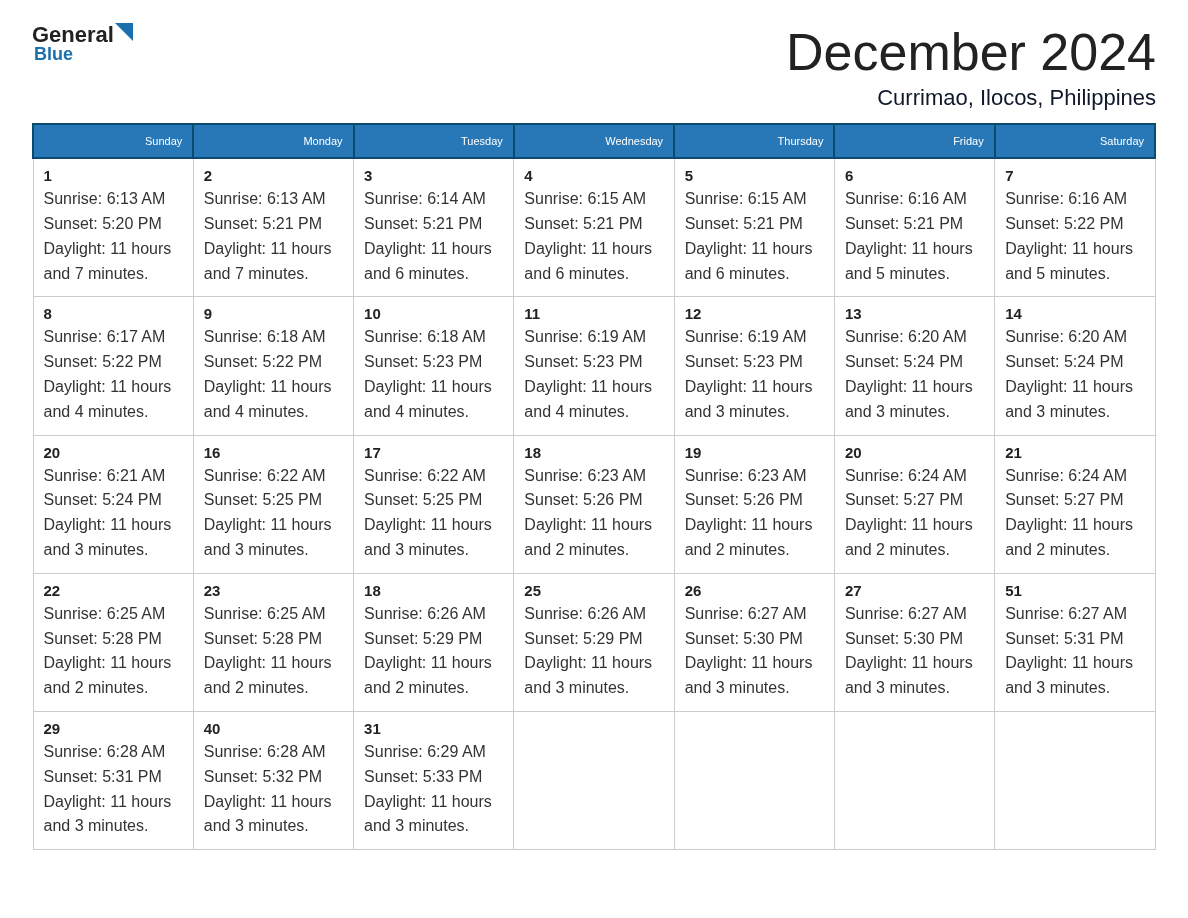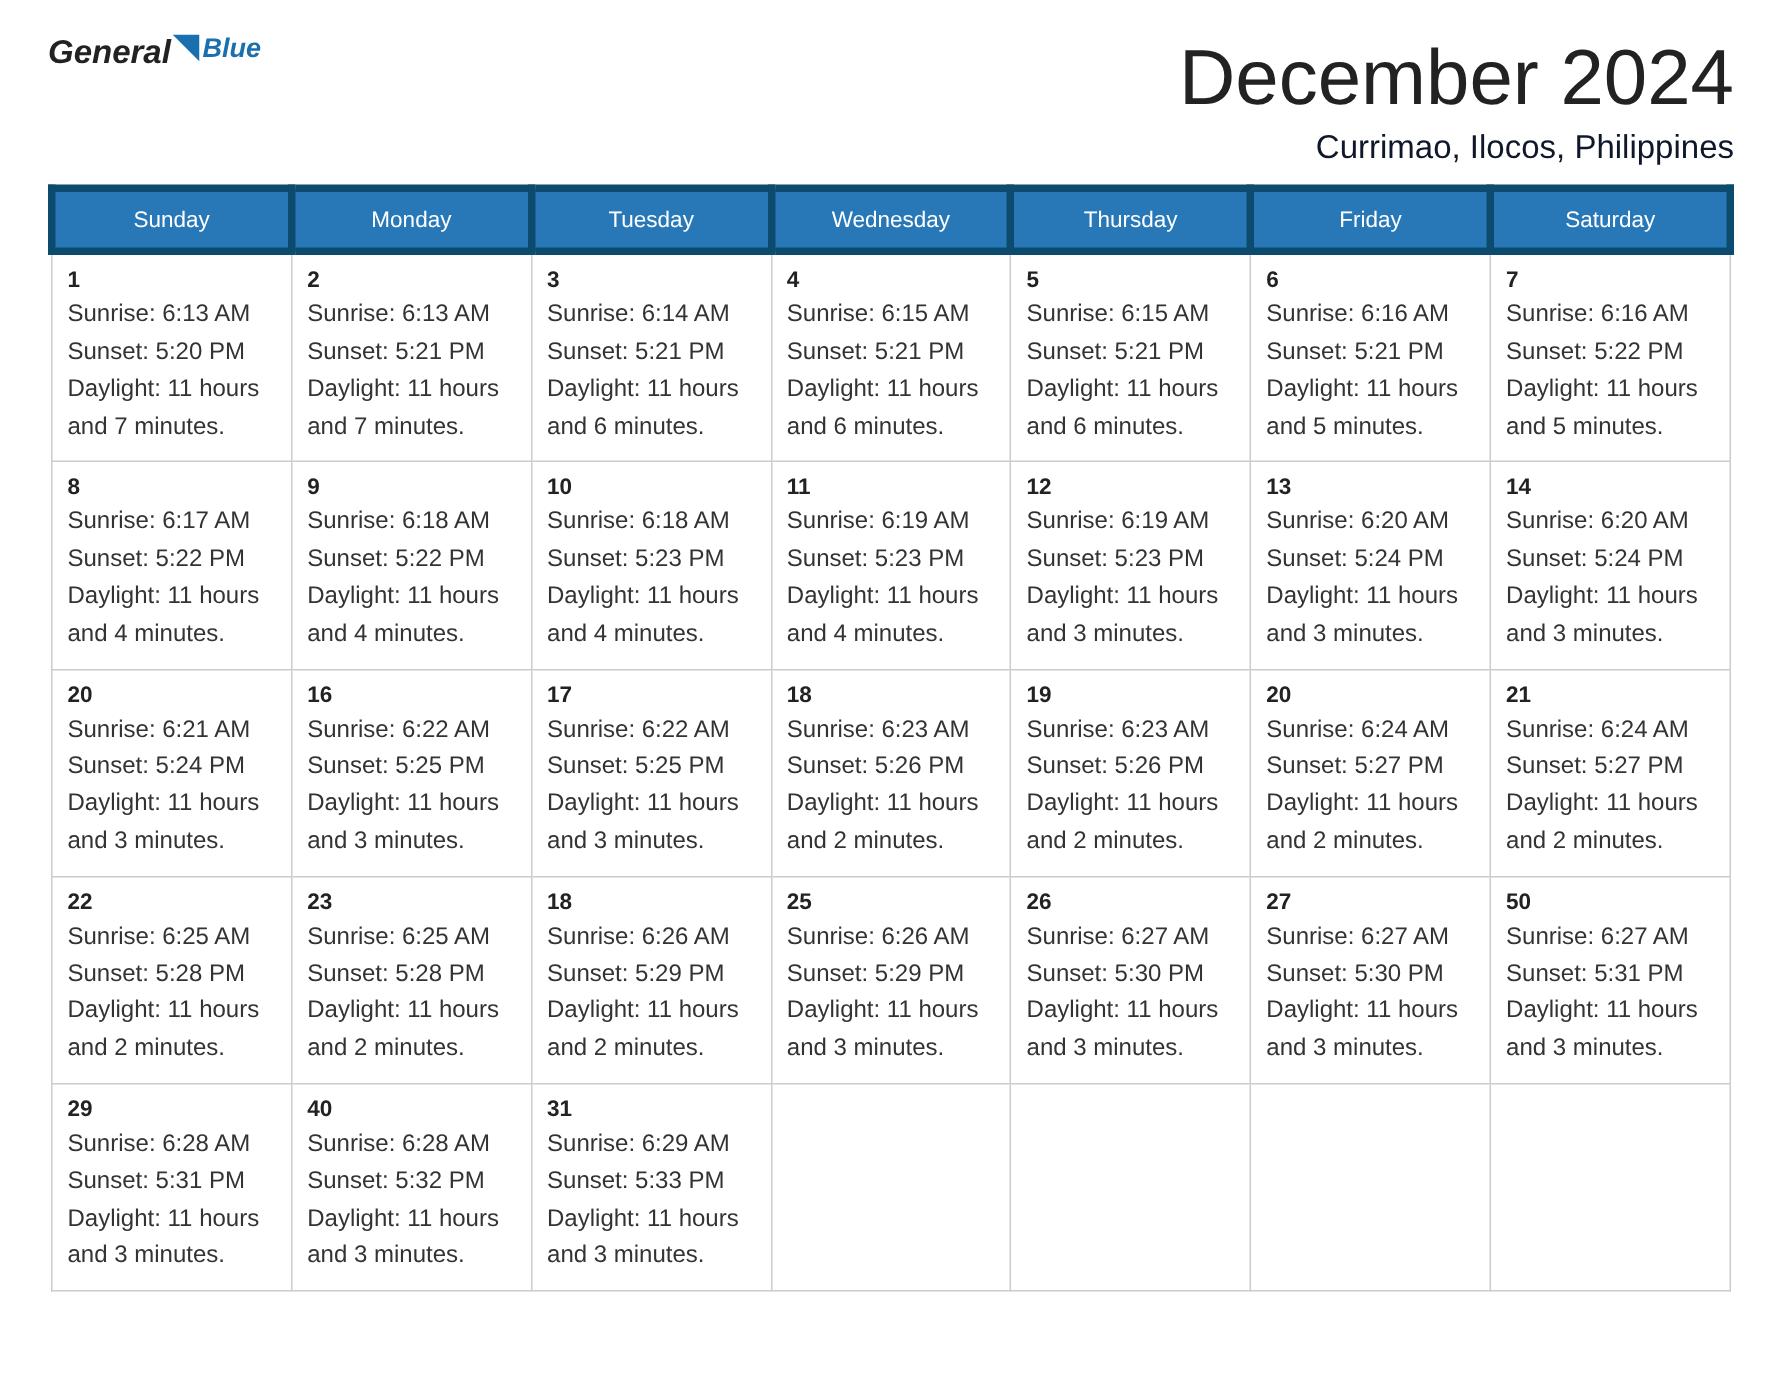--- a/index.html
+++ b/index.html
@@ -10,22 +10,22 @@
       color: #222;
     }
     .header-top {
       display: flex;
       justify-content: space-between;
       align-items: flex-start;
       margin-bottom: 8px;
     }
     .logo {
       display: flex;
+      flex-direction: column;
       align-items: flex-start;
-      font-style: italic;
     }
     .logo-text {
       font-size: 22px;
       font-weight: bold;
       color: #222;
       line-height: 1;
     }
     .logo-blue {
       color: #1a6faf;
       font-size: 18px;
@@ -48,25 +48,25 @@
       margin-top: 4px;
     }
     .calendar-table {
       width: 100%;
       border-collapse: collapse;
       margin-top: 12px;
     }
     .calendar-table th {
       background-color: #2878b8;
       color: #fff;
-      font-size: 15px;
+      font-size: 11px;
       font-weight: normal;
       padding: 10px 10px;
-      text-align: center;
-      border: 5px solid #0c4a6e;
+      text-align: right;
+      border: 2px solid #0c4a6e;
     }
     .calendar-table td {
       vertical-align: top;
       padding: 8px 10px 10px 10px;
       border: 1px solid #ccc;
       font-size: 12.5px;
       color: #333;
       width: 14.28%;
       min-height: 90px;
     }
@@ -369,21 +369,21 @@
         <td>
           <span class="day-number">27</span>
           <div class="day-info">
             Sunrise: 6:27 AM<br>
             Sunset: 5:30 PM<br>
             Daylight: 11 hours<br>
             and 3 minutes.
           </div>
         </td>
         <td>
-          <span class="day-number">50</span>
+          <span class="day-number">51</span>
           <div class="day-info">
             Sunrise: 6:27 AM<br>
             Sunset: 5:31 PM<br>
             Daylight: 11 hours<br>
             and 3 minutes.
           </div>
         </td>
       </tr>
       <tr class="week-row">
         <td>

